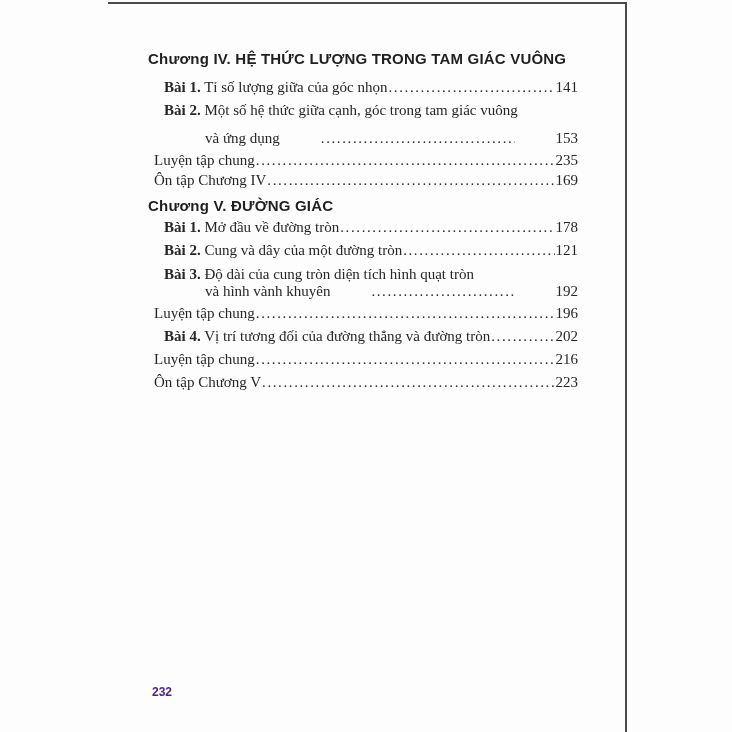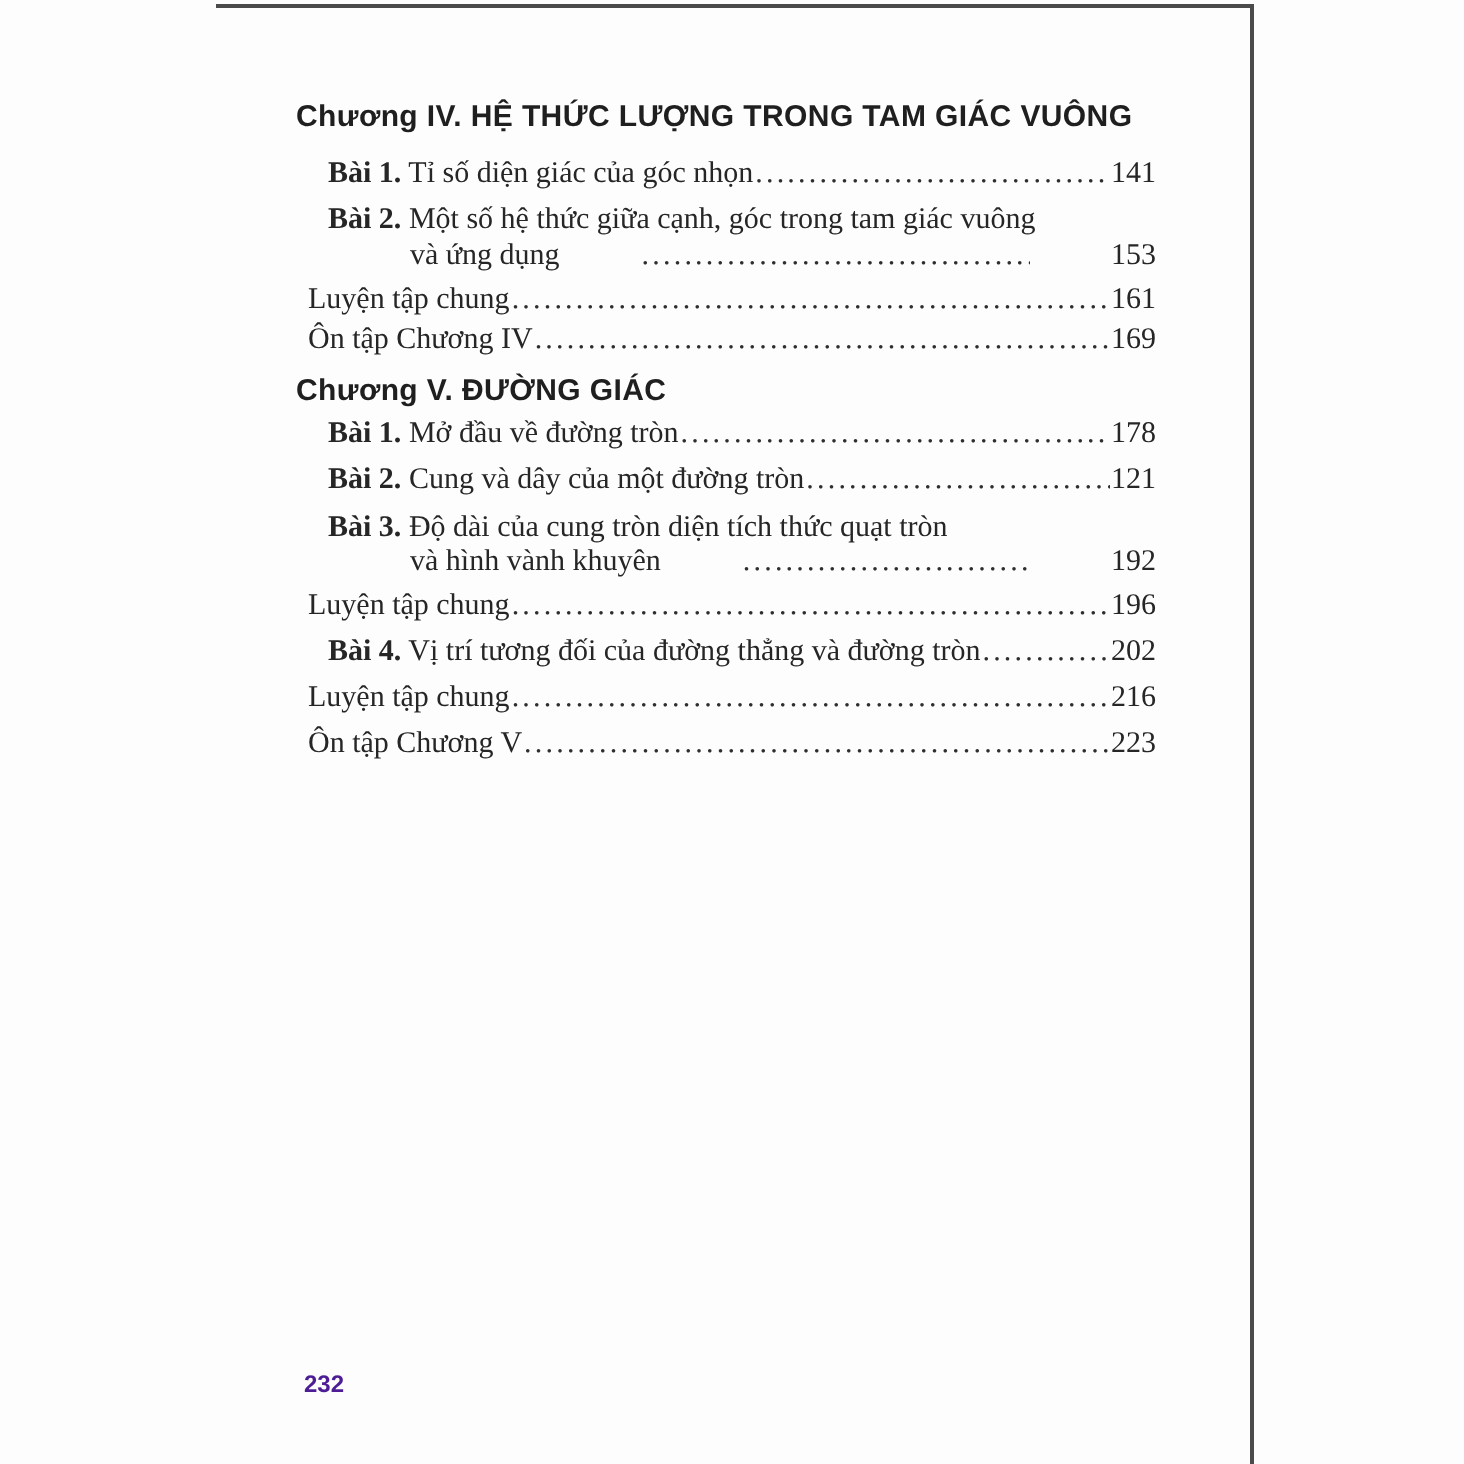--- a/index.html
+++ b/index.html
@@ -54,21 +54,21 @@
     align-items: baseline;
     font-size: 15px;
     line-height: 17px;
     margin-bottom: 6px;
   }
   .row .txt { white-space: nowrap; }
   .row .lbl { font-weight: 700; }
   .bai   { padding-left: 16px; }
   .plain { padding-left: 6px; }
   .cont  { padding-left: 57px; gap: 40px; }
-  .mb1 { margin-bottom: 1px; }
+  .mb1 { margin-bottom: 11px; }
   .mb0 { margin-bottom: 0px; }
   .mb3 { margin-bottom: 3px; }
   .mb5 { margin-bottom: 5px; }
   .mb7 { margin-bottom: 7px; }
   .mb8 { margin-bottom: 8px; align-items: flex-end; }
   .dots {
     flex: 1;
     overflow: hidden;
     white-space: nowrap;
     margin: 0 1px;
@@ -95,38 +95,38 @@
 <div class="canvas">
 
   <div class="edge-top"></div>
   <div class="edge-right"></div>
 
   <div class="toc">
 
     <div class="chapter-title">Chương IV. HỆ THỨC LƯỢNG TRONG TAM GIÁC VUÔNG</div>
 
     <div class="row bai">
-      <span class="txt"><b class="lbl">Bài 1.</b> <span>Tỉ số diện giác của góc nhọn</span></span>
+      <span class="txt"><b class="lbl">Bài 1.</b> <span>Tỉ số lượng giữa của góc nhọn</span></span>
       <span class="dots"></span>
       <span class="pg">141</span>
     </div>
 
     <div class="row bai mb1">
       <span class="txt"><b class="lbl">Bài 2.</b> <span>Một số hệ thức giữa cạnh, góc trong tam giác vuông</span></span>
     </div>
     <div class="row cont mb5">
       <span class="txt">và ứng dụng</span>
       <span class="dots"></span>
       <span class="pg">153</span>
     </div>
 
     <div class="row plain mb3">
       <span class="txt">Luyện tập chung</span>
       <span class="dots"></span>
-      <span class="pg">161</span>
+      <span class="pg">235</span>
     </div>
 
     <div class="row plain mb8">
       <span class="txt">Ôn tập Chương IV</span>
       <span class="dots"></span>
       <span class="pg">169</span>
     </div>
 
     <div class="chapter-title" style="margin-bottom:5px;">Chương V. ĐƯỜNG GIÁC</div>
 
@@ -136,21 +136,21 @@
       <span class="pg">178</span>
     </div>
 
     <div class="row bai mb7">
       <span class="txt"><b class="lbl">Bài 2.</b> <span>Cung và dây của một đường tròn</span></span>
       <span class="dots"></span>
       <span class="pg">121</span>
     </div>
 
     <div class="row bai mb0">
-      <span class="txt"><b class="lbl">Bài 3.</b> <span>Độ dài của cung tròn diện tích thức quạt tròn</span></span>
+      <span class="txt"><b class="lbl">Bài 3.</b> <span>Độ dài của cung tròn diện tích hình quạt tròn</span></span>
     </div>
     <div class="row cont mb5">
       <span class="txt">và hình vành khuyên</span>
       <span class="dots"></span>
       <span class="pg">192</span>
     </div>
 
     <div class="row plain">
       <span class="txt">Luyện tập chung</span>
       <span class="dots"></span>

